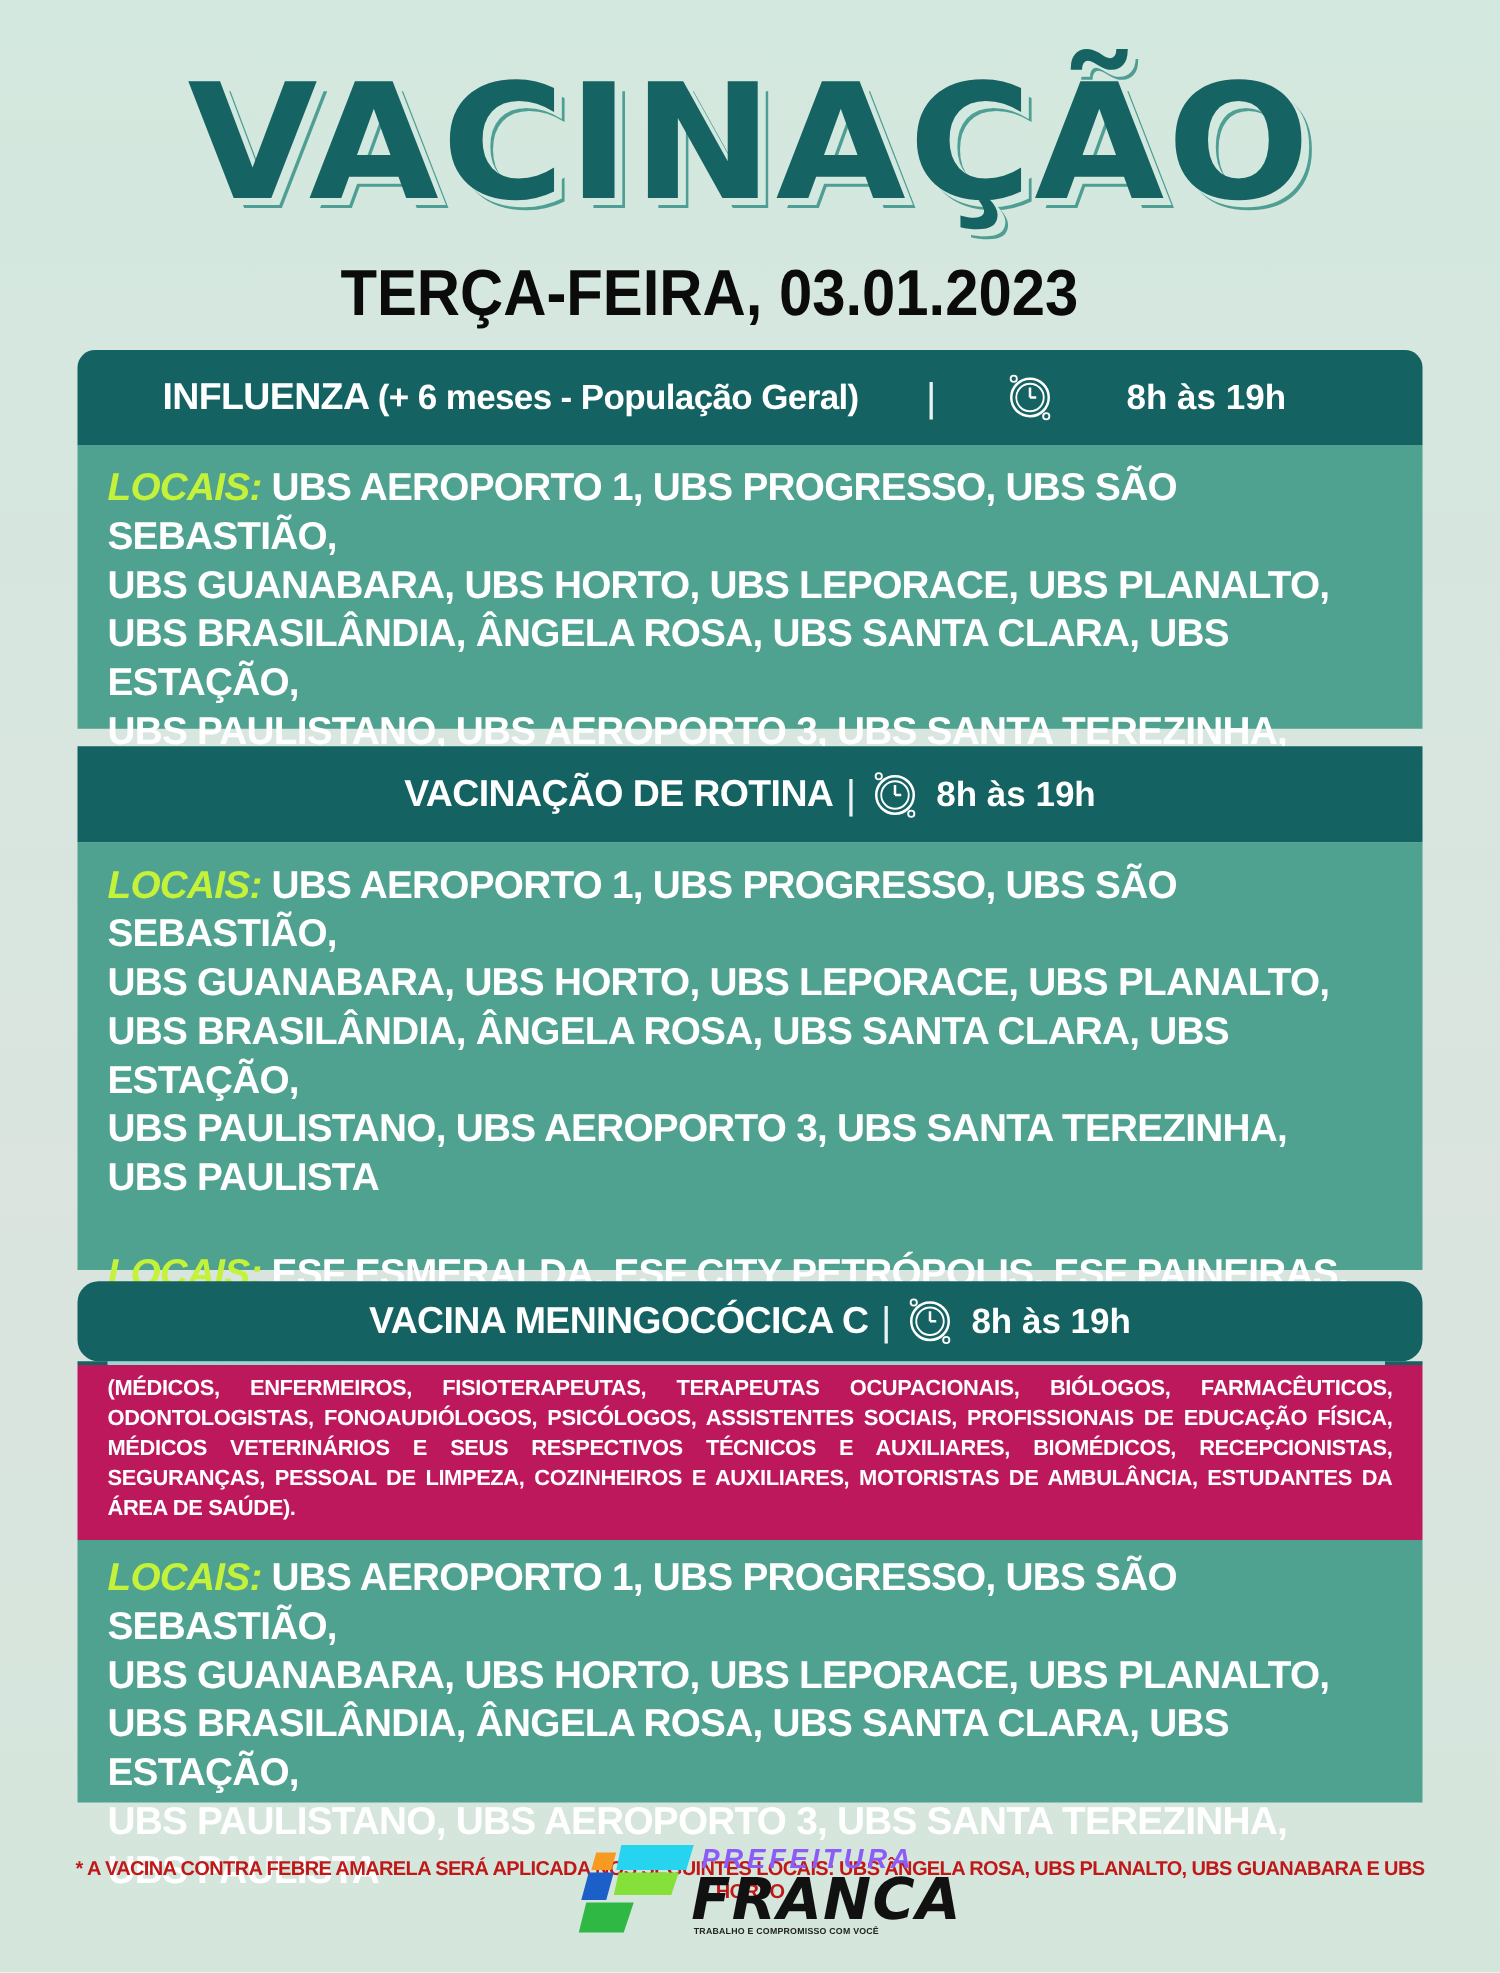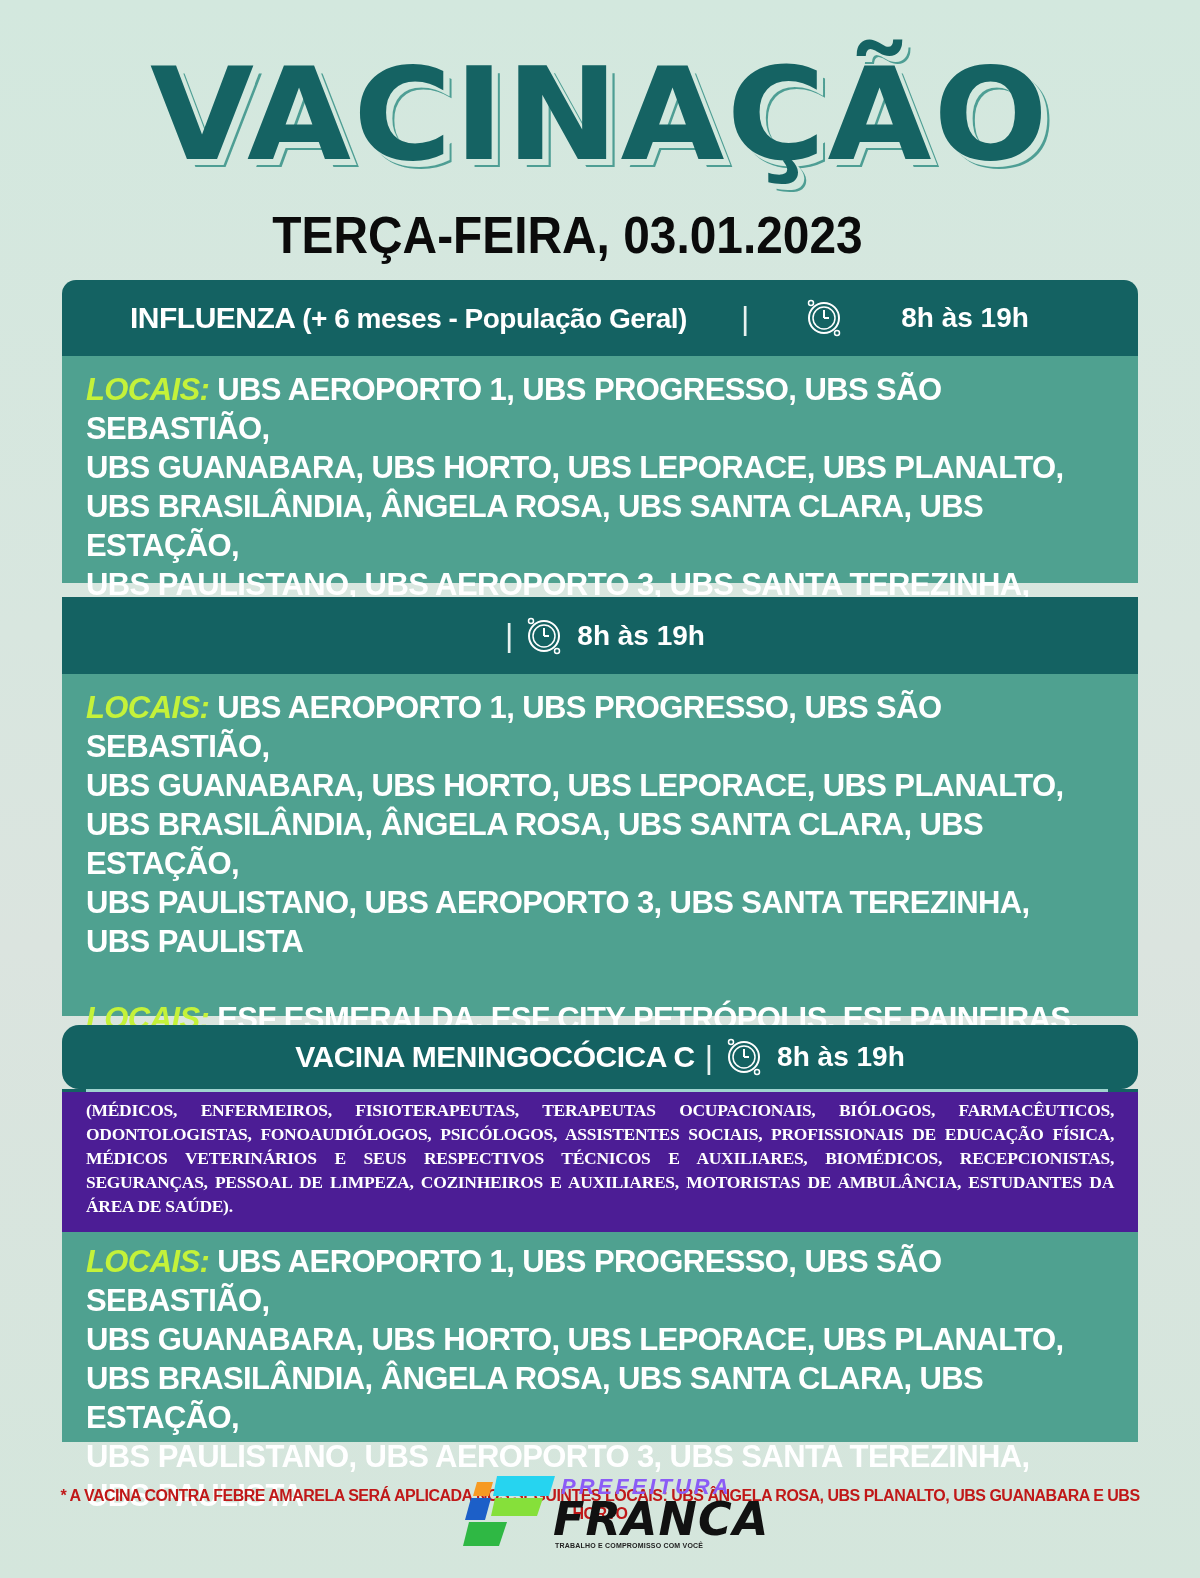--- a/index.html
+++ b/index.html
@@ -48,29 +48,28 @@
     background: #4fa190;
     color: #ffffff;
     padding: 14px 24px 0 24px;
     font-weight: bold;
     font-size: 31px;
     line-height: 39px;
     letter-spacing: -0.6px;
   }
   .hl { color: #c4f23a; font-style: italic; }
   .small-list {
-    background: #4c1d95;
+    background: #be185d;
     color: #ffffff;
     padding: 6px 24px 10px 24px;
     font-size: 17.5px;
     line-height: 24px;
     font-weight: bold;
     text-align: justify;
     letter-spacing: -0.3px;
-    font-family: Liberation Serif, serif;
   }
   .rule { height: 3px; background: #9fd3cf; margin: 0 30px 0 24px; }
   .footnote {
     position: absolute; left: 40px; width: 1120px; top: 1443px;
     text-align: center;
     color: #c01818;
     font-weight: bold;
     font-size: 16px;
     letter-spacing: -0.5px;
     margin-top: 44px;
@@ -104,20 +103,21 @@
     <div><span class="hl">LOCAIS:</span> <span>UBS AEROPORTO 1, UBS PROGRESSO, UBS SÃO SEBASTIÃO,</span></div>
     <div>UBS GUANABARA, UBS HORTO, UBS LEPORACE, UBS PLANALTO,</div>
     <div>UBS BRASILÂNDIA, ÂNGELA ROSA, UBS SANTA CLARA, UBS ESTAÇÃO,</div>
     <div>UBS PAULISTANO, UBS AEROPORTO 3, UBS SANTA TEREZINHA,</div>
     <div>UBS PAULISTA</div>
   </div>
 </div>
 
 <div class="section" style="top:597px;">
   <div class="head" style="height:77px;">
+    <span class="lbl">VACINAÇÃO DE ROTINA</span>
     <span class="sep">|</span>
     <svg class="clock" viewBox="0 0 42 42">
         <circle cx="21" cy="21" r="15" fill="none" stroke="#fff" stroke-width="2"></circle>
         <circle cx="21" cy="21" r="11" fill="none" stroke="#fff" stroke-width="1.5"></circle>
         <line x1="21" y1="21" x2="21" y2="13" stroke="#fff" stroke-width="2"></line>
         <line x1="21" y1="21" x2="26" y2="21" stroke="#fff" stroke-width="2"></line>
         <circle cx="8" cy="6" r="2.5" fill="none" stroke="#fff" stroke-width="1.5"></circle>
         <circle cx="34" cy="36" r="2.5" fill="none" stroke="#fff" stroke-width="1.5"></circle>
       </svg>
     <span class="time">8h às 19h</span>

